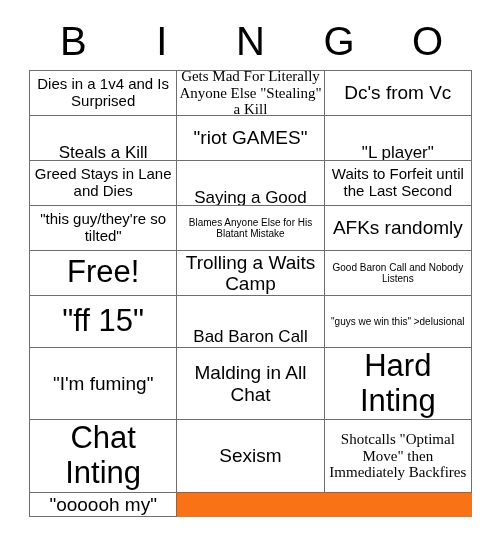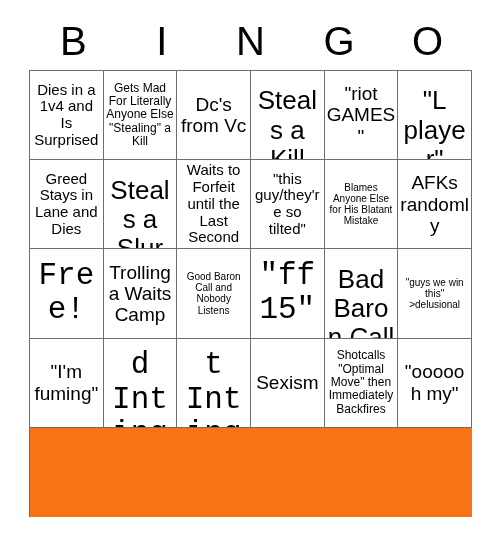--- a/index.html
+++ b/index.html
@@ -40,21 +40,21 @@
     color: #000000;
     user-select: none;
   }
   .grid {
     position: absolute;
     left: 29px;
     top: 70px;
     width: 443px;
     height: 447px;
     display: grid;
-    grid-template-columns: repeat(6, 1fr);
+    grid-template-columns: repeat(3, 1fr);
     grid-template-rows: repeat(5, 1fr);
     border-top: 1px solid #6e6e6e;
     border-left: 1px solid #6e6e6e;
     box-sizing: border-box;
     background: #f97316;
   }
   .cell {
     border-right: 1px solid #6e6e6e;
     border-bottom: 1px solid #6e6e6e;
     box-sizing: border-box;
@@ -67,27 +67,27 @@
     background: #ffffff;
   }
   .cell span {
     display: block;
     width: 100%;
     line-height: 1.12;
     word-break: break-word;
     hyphens: none;
   }
   
-  .fs-xxl span { font-size: 31px; font-family: Liberation Mono, monospace; }
-  .fs-xl  span { font-size: 26px; margin-top: 30px; }
+  .fs-xxl span { font-size: 31px; }
+  .fs-xl  span { font-size: 17px; margin-top: 30px; }
   .fs-lg  span { font-size: 19px; }
   .fs-md  span { font-size: 19px; }
   .fs-sm  span { font-size: 15px; }
   .fs-xs  span { font-size: 10px; }
-  .fs-xxs span { font-size: 12px; }
+  .fs-xxs span { font-size: 15px; font-family: Liberation Serif, serif; }
 </style>
 </head>
 <body>
 
 <div class="card">
 
   <div class="bingo-header">
     <div class="letter">B</div>
     <div class="letter">I</div>
     <div class="letter">N</div>
@@ -111,21 +111,21 @@
       <div class="cell fs-md">
         <span>"riot GAMES"</span>
       </div>
       <div class="cell fs-xl">
         <span>"L player"</span>
       </div>
       <div class="cell fs-sm">
         <span>Greed Stays in Lane and Dies</span>
       </div>
       <div class="cell fs-xl">
-        <span>Steals a Slur</span>
+        <span>Saying a Good</span>
       </div>
       <div class="cell fs-sm">
         <span>Waits to Forfeit until the Last Second</span>
       </div>
       <div class="cell fs-sm">
         <span>"this guy/they're so tilted"</span>
       </div>
       <div class="cell fs-xs">
         <span>Blames Anyone Else for His Blatant Mistake</span>
       </div>
@@ -146,20 +146,23 @@
       </div>
       <div class="cell fs-xl">
         <span>Bad Baron Call</span>
       </div>
       <div class="cell fs-xs">
         <span>"guys we win this" &gt;delusional</span>
       </div>
       <div class="cell fs-lg">
         <span>"I'm fuming"</span>
       </div>
+      <div class="cell fs-md">
+        <span>Malding in All Chat</span>
+      </div>
       <div class="cell fs-xxl">
         <span>Hard Inting</span>
       </div>
       <div class="cell fs-xxl">
         <span>Chat Inting</span>
       </div>
       <div class="cell fs-lg">
         <span>Sexism</span>
       </div>
       <div class="cell fs-xxs">

